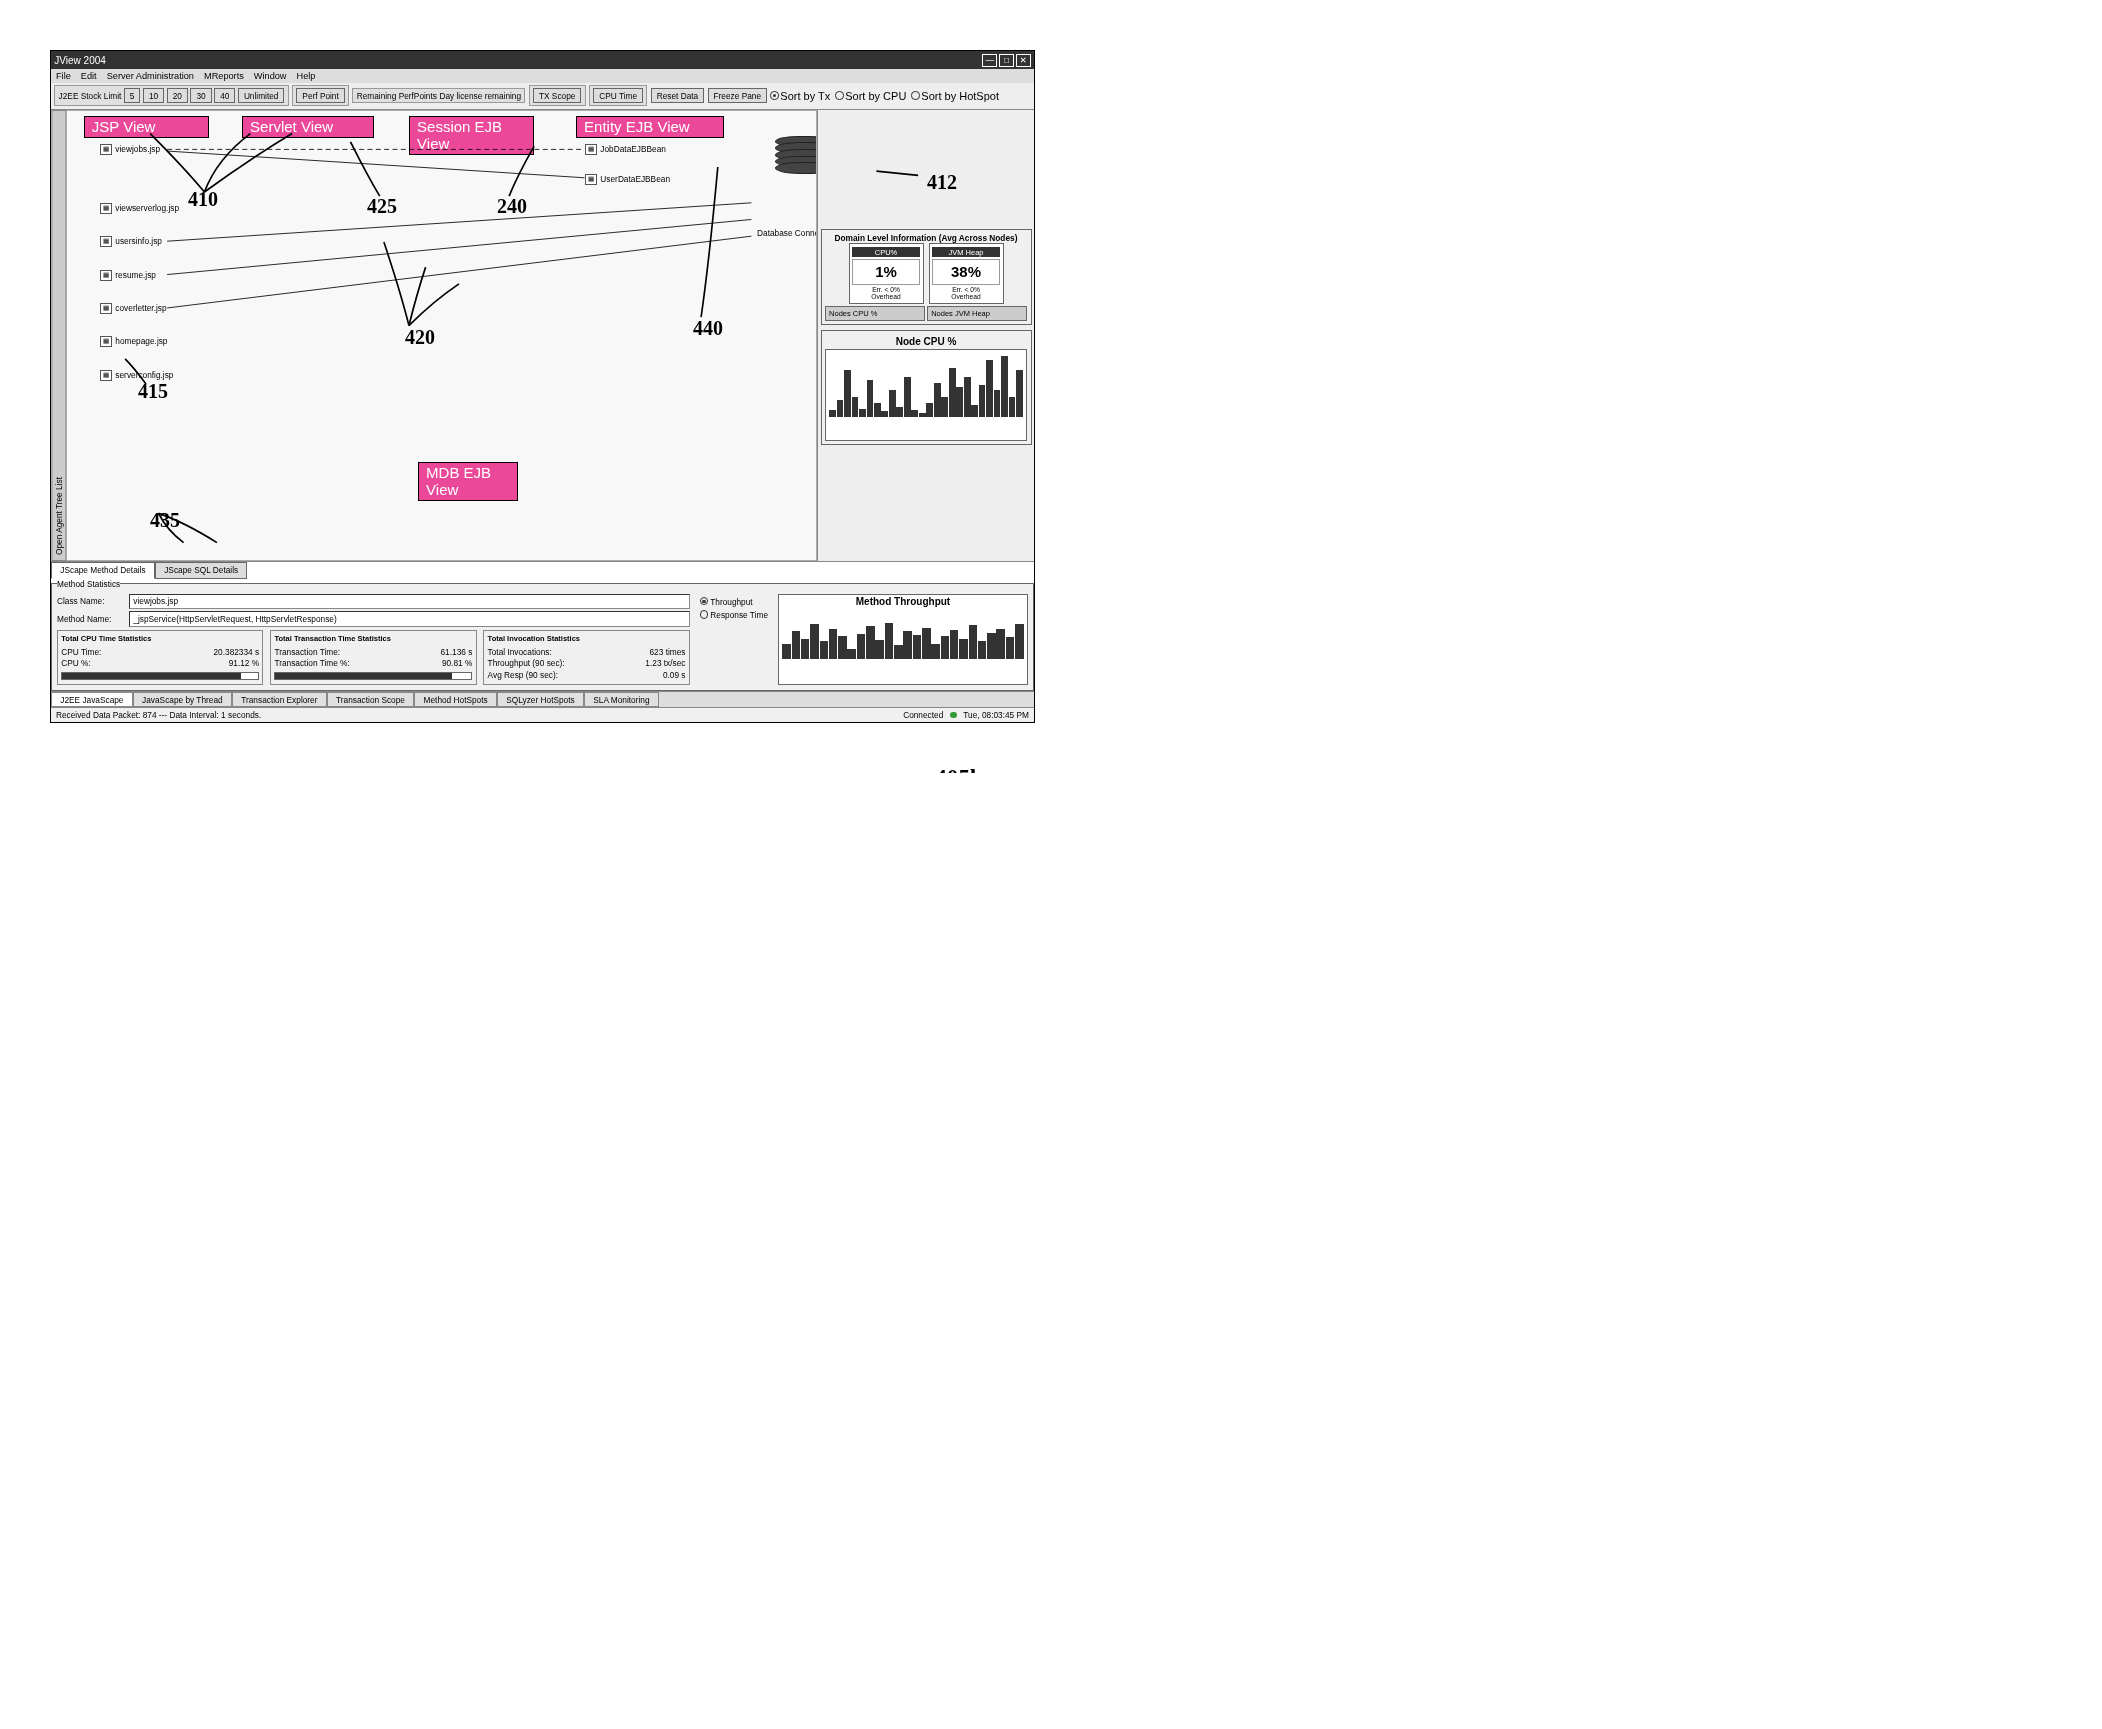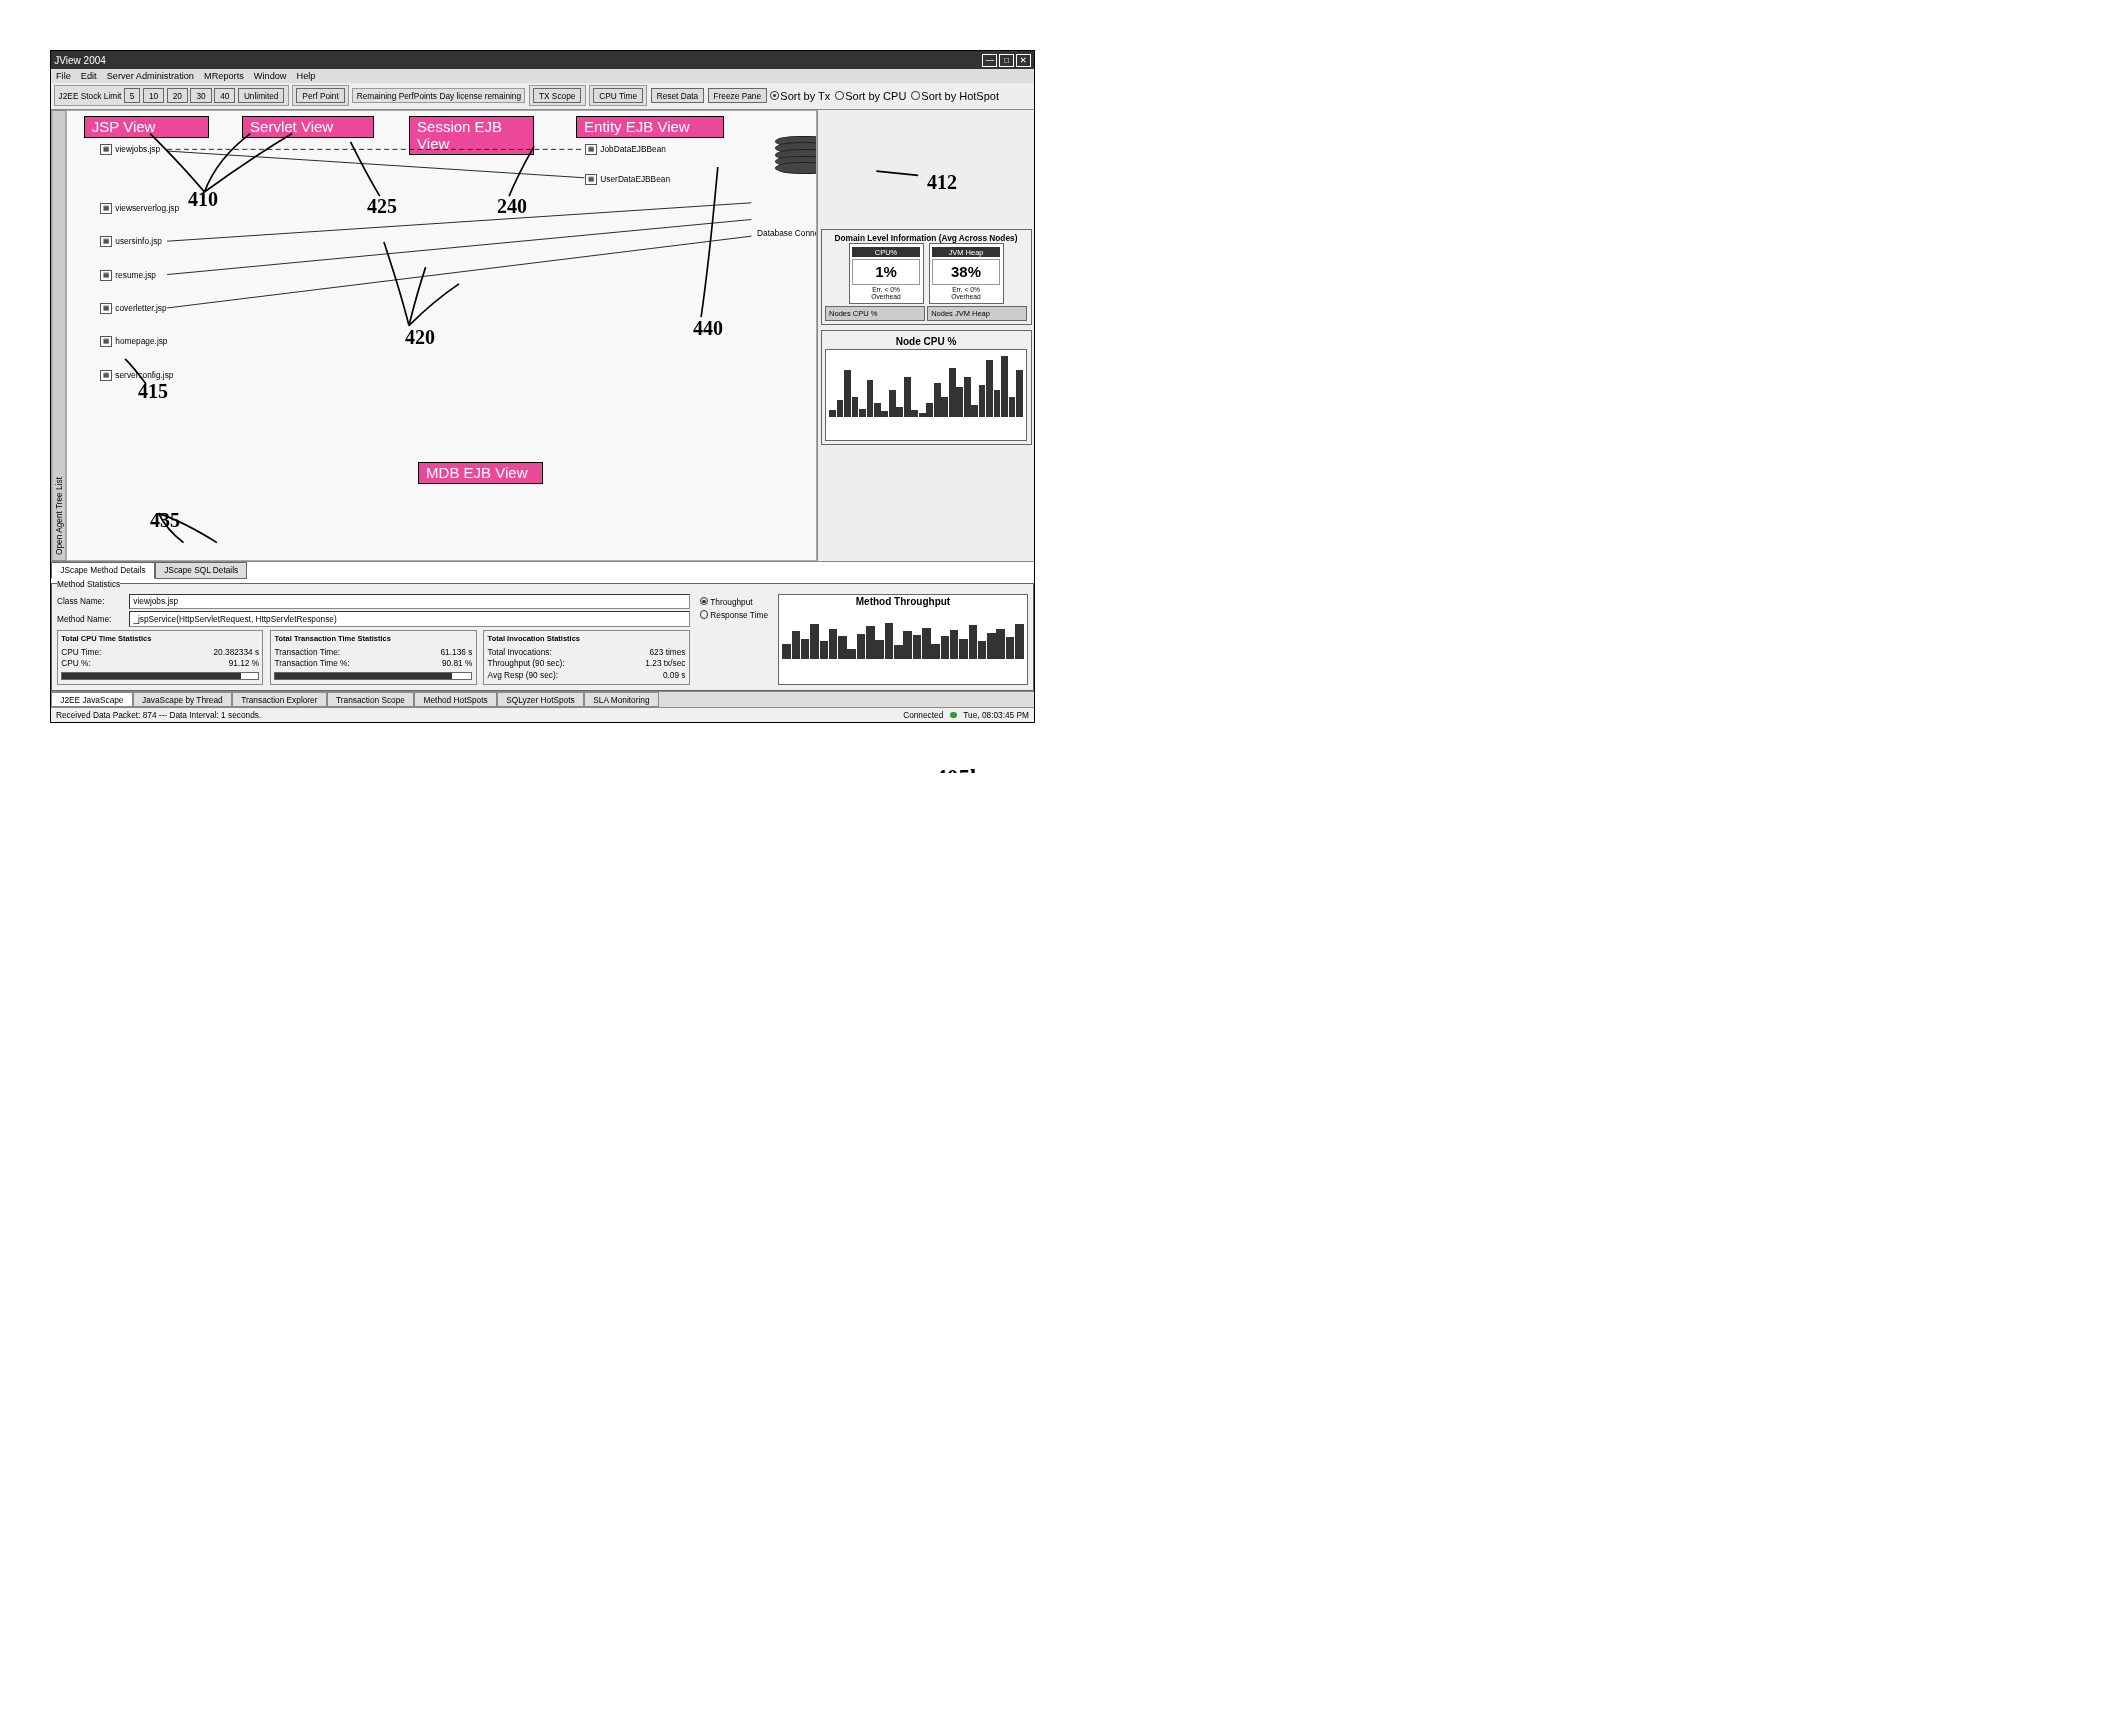--- a/index.html
+++ b/index.html
@@ -174,21 +174,21 @@
 
       <div class="ejb-item" style="left:518px;top:33px;">
           <span class="jsp-icon">▦</span>
           <span>JobDataEJBBean</span>
         </div>
       <div class="ejb-item" style="left:518px;top:63px;">
           <span class="jsp-icon">▦</span>
           <span>UserDataEJBBean</span>
         </div>
 
-      <div class="view-header" style="left:351px;top:351px;width:125px;">MDB EJB View</div>
+      <div class="view-header" style="left:351px;top:351px;width:100px;">MDB EJB View</div>
 
       <svg class="annotation-svg" style="left:0;top:0;width:100%;height:100%;" viewBox="0 0 897 538" width="749" height="449">
         <line x1="120" y1="46" x2="620" y2="46" stroke="#000" stroke-width="1" stroke-dasharray="6,4"></line>
         <line x1="120" y1="48" x2="620" y2="80" stroke="#000" stroke-width="1"></line>
         <line x1="120" y1="156" x2="820" y2="110" stroke="#000" stroke-width="1"></line>
         <line x1="120" y1="196" x2="820" y2="130" stroke="#000" stroke-width="1"></line>
         <line x1="120" y1="236" x2="820" y2="150" stroke="#000" stroke-width="1"></line>
       </svg>
 
       <div class="db-stack" style="right:-16.7px;top:25px;">

